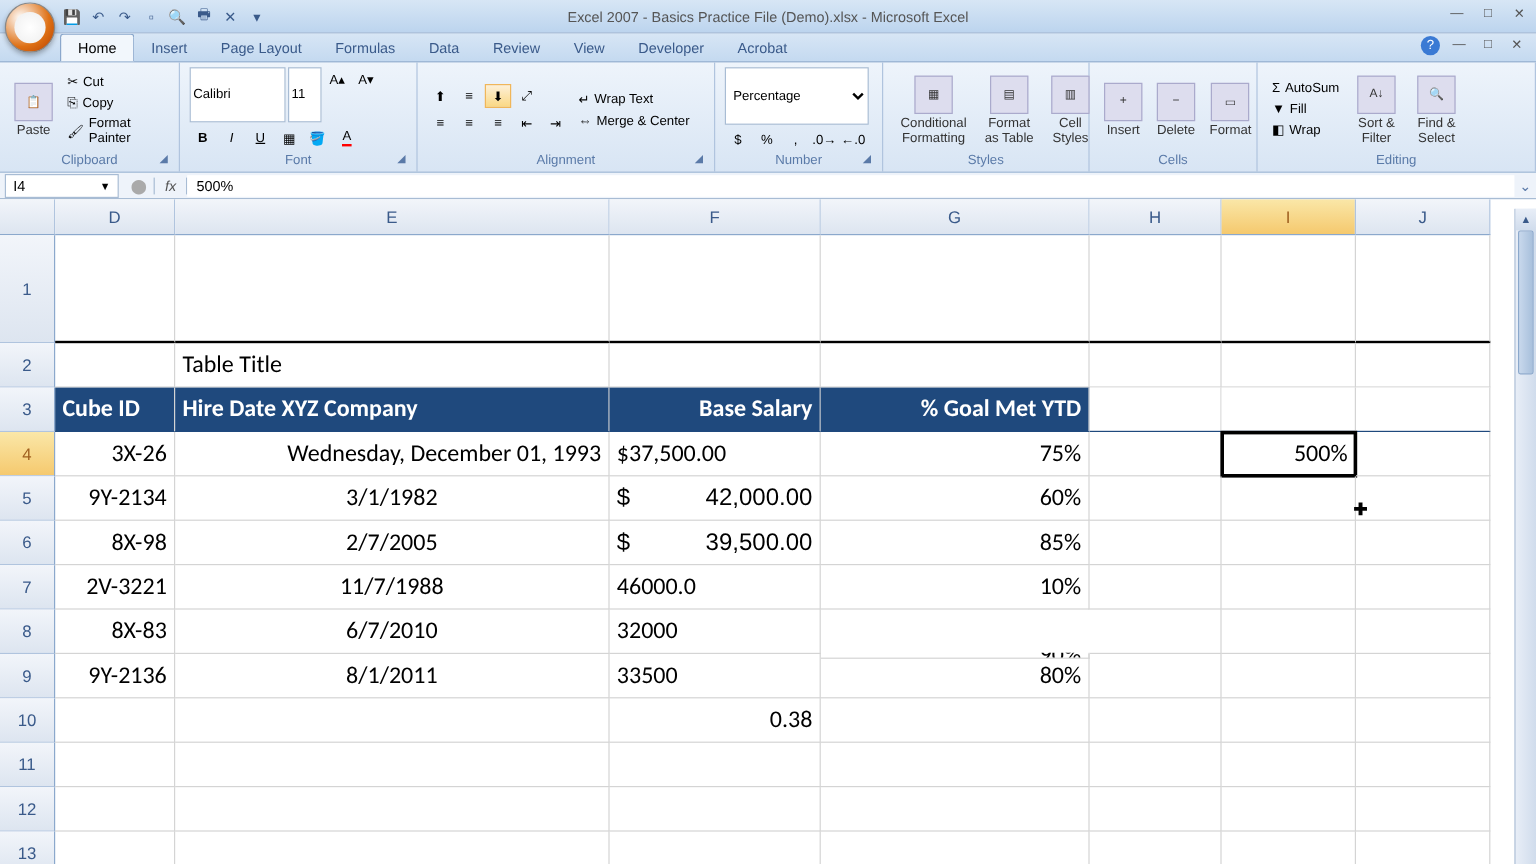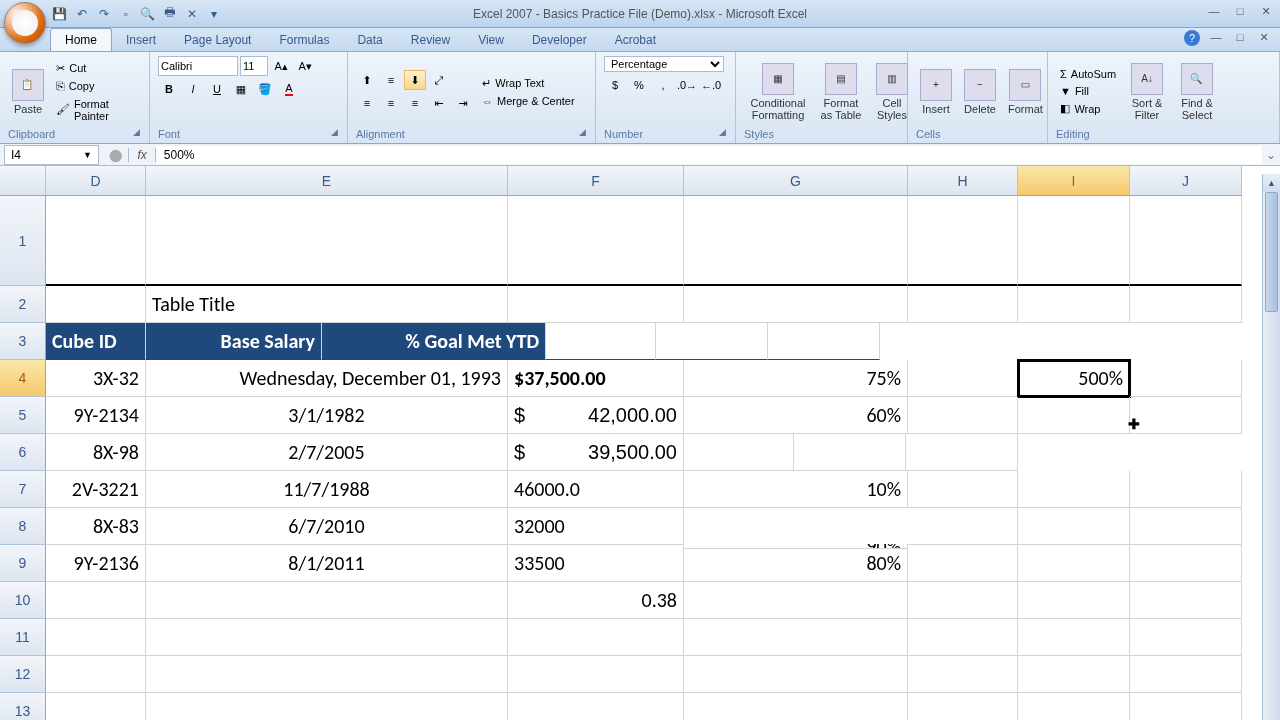--- a/index.html
+++ b/index.html
@@ -15,28 +15,28 @@
 .win-btn { width: 16px; height: 14px; font-size: 11px; color: #555; display:flex; align-items:center; justify-content:center; }
 
 .tabs { height: 24px; background: linear-gradient(#d7e6f5, #c4d9f0); display: flex; align-items: flex-end; padding-left: 50px; border-bottom: 1px solid #8ba8cc; font-size: 12px; position: relative; }
 .tab { padding: 4px 14px; cursor: pointer; color: #3a5a8a; }
 .tab.active { background: #f2f7fc; border: 1px solid #8ba8cc; border-bottom: none; border-radius: 3px 3px 0 0; color: #000; }
 .tab-help { position: absolute; right: 8px; top: 2px; display:flex; gap:8px; }
 .help-icon { width:16px; height:16px; border-radius:50%; background:#3a7ad4; color:#fff; font-size:11px; display:flex; align-items:center; justify-content:center; }
 
 .ribbon { height: 92px; background: linear-gradient(#eef4fb, #d8e5f4); border-bottom: 1px solid #8ba8cc; display: flex; font-size: 11px; }
 .group { border-right: 1px solid #b0c4de; padding: 4px 8px 2px; display: flex; flex-direction: column; justify-content: space-between; position: relative; }
-.group-label { font-size: 11px; color: #5a7aa8; text-align: left; padding: 1px 0; }
+.group-label { font-size: 11px; color: #5a7aa8; text-align: center; padding: 1px 0; }
 .group-content { flex: 1; display: flex; align-items: center; gap: 4px; }
 .rbtn { display: flex; flex-direction: column; align-items: center; gap: 2px; padding: 2px 4px; cursor: pointer; font-size: 11px; color: #333; }
 .rbtn-icon { width: 20px; height: 20px; background: #dde; border: 1px solid #aac; display:flex; align-items:center; justify-content:center; font-size:10px; }
 .rbtn-lg .rbtn-icon { width: 32px; height: 32px; }
 .vstack { display: flex; flex-direction: column; gap: 3px; }
 .hitem { display: flex; align-items: center; gap: 4px; font-size: 11px; padding: 1px 4px; cursor:pointer; }
-.sel { background:#fff; border:1px solid #a8bcd4; font-size:11px; padding:0 2px; }
+.sel { background:#fff; border:1px solid #a8bcd4; font-size:11px; padding:16px 2px; }
 .font-name { width: 80px; }
 .font-size { width: 28px; }
 .icon-row { display:flex; gap:2px; }
 .ricon { width: 22px; height: 20px; border: 1px solid transparent; display:flex; align-items:center; justify-content:center; font-size:11px; cursor:pointer; }
 .ricon.active { border-color:#f0b65a; background: linear-gradient(#fdf0d8,#fad884); }
 .launcher { position:absolute; right:2px; bottom:2px; width:14px; height:14px; font-size:9px; color:#5a7aa8; }
 
 .formula-bar { height: 22px; background: #eef3fa; border-bottom: 1px solid #a8bcd4; display: flex; align-items: center; font-size: 12px; }
 .name-box { width: 95px; background: #fff; border: 1px solid #a8bcd4; margin: 0 4px; padding: 2px 6px; display:flex; justify-content:space-between; align-items:center; }
 .fx-btns { display: flex; gap: 4px; padding: 0 6px; }
@@ -332,30 +332,31 @@
         <div class="cell " style="width: 100px;"></div>
         <div class="cell " style="width: 362px;">Table Title</div>
         <div class="cell " style="width: 176px;"></div>
         <div class="cell " style="width: 224px;"></div>
         <div class="cell " style="width: 110px;"></div>
         <div class="cell " style="width: 112px;"></div>
         <div class="cell " style="width: 112px;"></div>
       </div>
       <div class="row hdr-row">
         <div class="cell " style="width: 100px;">Cube ID</div>
+        <div class="cell " style="width: 362px;">Hire Date XYZ Company</div>
         <div class="cell ta-r" style="width: 176px;">Base Salary</div>
         <div class="cell ta-r" style="width: 224px;">% Goal Met YTD</div>
         <div class="cell " style="width: 110px; background: rgb(255, 255, 255); color: rgb(0, 0, 0);"></div>
         <div class="cell " style="width: 112px; background: rgb(255, 255, 255); color: rgb(0, 0, 0);"></div>
         <div class="cell " style="width: 112px; background: rgb(255, 255, 255); color: rgb(0, 0, 0);"></div>
       </div>
       <div class="row ">
-        <div class="cell ta-r" style="width: 100px;">3X-32</div>
+        <div class="cell ta-r" style="width: 100px;">3X-26</div>
         <div class="cell ta-r" style="width: 362px;">Wednesday, December 01, 1993</div>
-        <div class="cell sal-cell ta-r" style="width: 176px; font-weight: bold;">$37,500.00</div>
+        <div class="cell sal-cell ta-r" style="width: 176px;">$37,500.00</div>
         <div class="cell ta-r" style="width: 224px;">75%</div>
         <div class="cell " style="width: 110px;"></div>
         <div class="cell ta-r selected-cell" style="width: 112px;">500%</div>
         <div class="cell " style="width: 112px;"></div>
       </div>
       <div class="row ">
         <div class="cell ta-r" style="width: 100px;">9Y-2134</div>
         <div class="cell ta-c" style="width: 362px;">3/1/1982</div>
         <div class="cell sal-cell" style="width: 176px;">
           <span>$</span>
@@ -366,20 +367,21 @@
         <div class="cell ta-r" style="width: 112px;"></div>
         <div class="cell " style="width: 112px;"></div>
       </div>
       <div class="row ">
         <div class="cell ta-r" style="width: 100px;">8X-98</div>
         <div class="cell ta-c" style="width: 362px;">2/7/2005</div>
         <div class="cell sal-cell" style="width: 176px;">
           <span>$</span>
           <span>39,500.00</span>
         </div>
+        <div class="cell ta-r" style="width: 224px;">85%</div>
         <div class="cell " style="width: 110px;"></div>
         <div class="cell ta-r" style="width: 112px;"></div>
         <div class="cell " style="width: 112px;"></div>
       </div>
       <div class="row ">
         <div class="cell ta-r" style="width: 100px;">2V-3221</div>
         <div class="cell ta-c" style="width: 362px;">11/7/1988</div>
         <div class="cell sal-cell ta-r" style="width: 176px;">46000.0</div>
         <div class="cell ta-r" style="width: 224px;">10%</div>
         <div class="cell " style="width: 110px;"></div>

